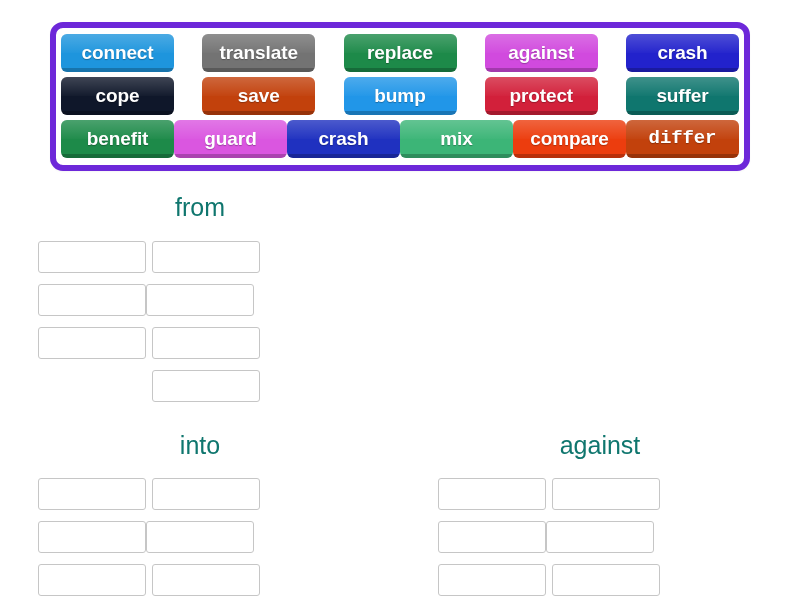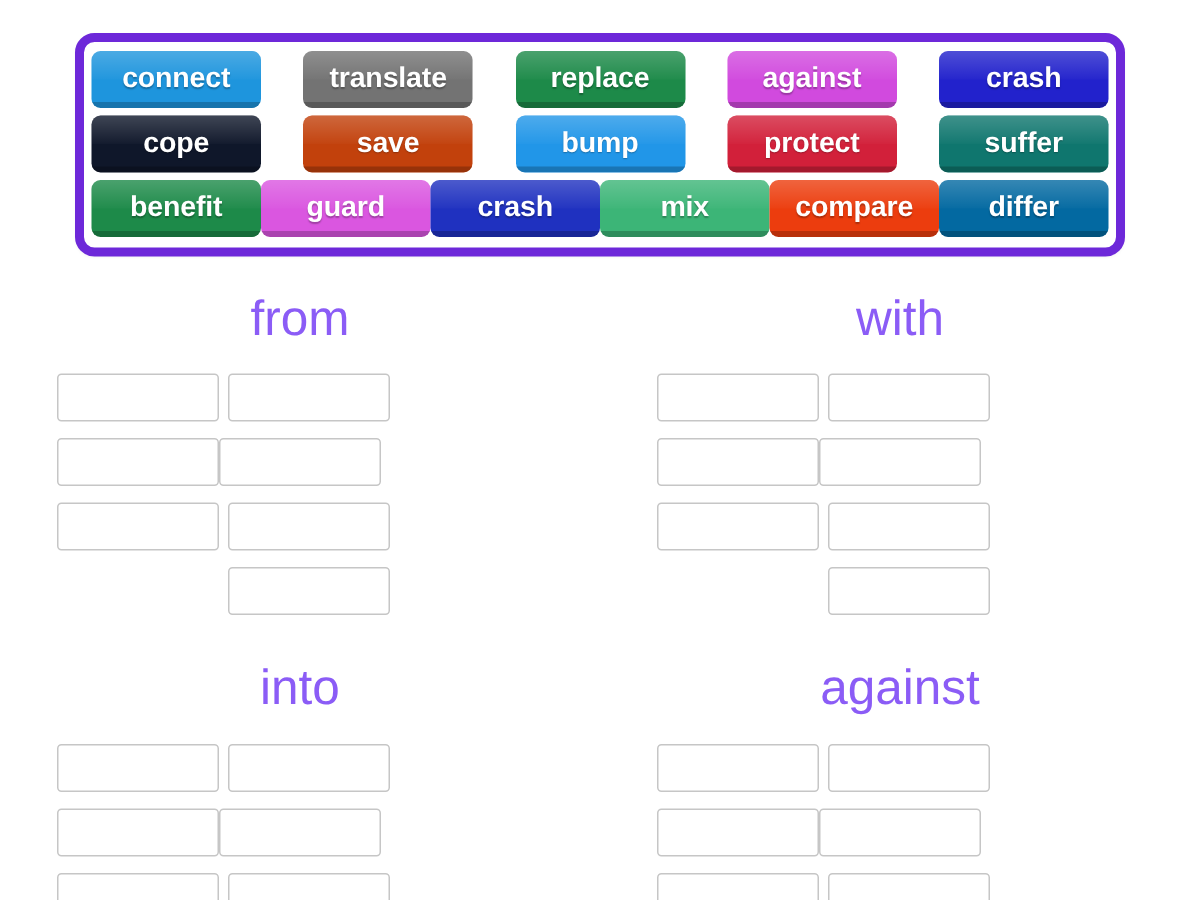--- a/index.html
+++ b/index.html
@@ -89,23 +89,23 @@
   .group-row {
     display: flex;
   }
   .group {
     width: 400px;
     box-sizing: border-box;
     padding: 0 38px;
   }
   .group-title {
     text-align: center;
-    font-size: 33px;
+    font-size: 25px;
     font-weight: normal;
-    color: #8b5cf6;
+    color: #0f766e;
     margin: 0 0 19px 0;
     line-height: 1.1;
     padding-top: 8px;
   }
   .slot-grid {
     display: flex;
     flex-wrap: wrap;
     justify-content: flex-start;
   }
   .slot {
@@ -171,52 +171,40 @@
       </div>
       <div class="tile" style="background: rgb(31, 49, 192);">
         <span>crash</span>
       </div>
       <div class="tile" style="background: rgb(60, 181, 119);">
         <span>mix</span>
       </div>
       <div class="tile" style="background: rgb(236, 61, 14);">
         <span>compare</span>
       </div>
-      <div class="tile" style="background: #0369a1;">
+      <div class="tile" style="background: #c2410c; font-family: Liberation Mono, monospace;">
         <span>differ</span>
       </div>
     </div>
   </div>
 
 <div class="groups">
     <div class="group-row">
       <div class="group">
         <div class="group-title">from</div>
         <div class="slot-grid">
           <div class="slot"></div>
           <div class="slot"></div>
           <div class="slot"></div>
           <div class="slot"></div>
           <div class="slot"></div>
           <div class="slot"></div>
           <div class="slot centered"></div>
         </div>
       </div>
-      <div class="group">
-        <div class="group-title">with</div>
-        <div class="slot-grid">
-          <div class="slot"></div>
-          <div class="slot"></div>
-          <div class="slot"></div>
-          <div class="slot"></div>
-          <div class="slot"></div>
-          <div class="slot"></div>
-          <div class="slot centered"></div>
-        </div>
-      </div>
     </div>
     <div class="group-row second">
       <div class="group">
         <div class="group-title">into</div>
         <div class="slot-grid">
           <div class="slot"></div>
           <div class="slot"></div>
           <div class="slot"></div>
           <div class="slot"></div>
           <div class="slot"></div>

